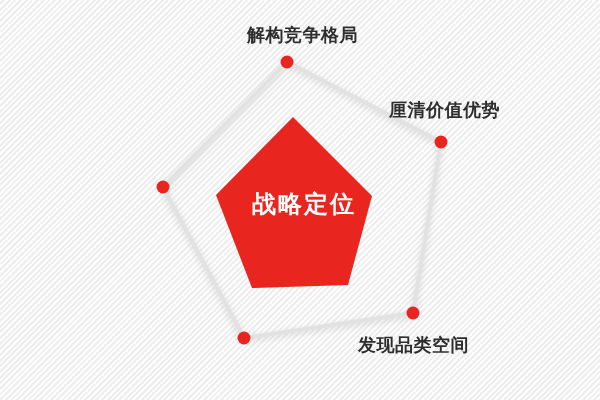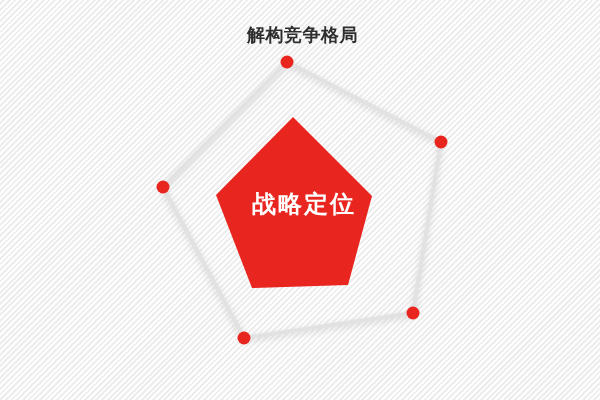--- a/index.html
+++ b/index.html
@@ -82,19 +82,21 @@
 
     <circle cx="287" cy="62" r="6.5" fill="#e8261f"></circle>
     <circle cx="441" cy="142" r="6.5" fill="#e8261f"></circle>
     <circle cx="413" cy="313" r="6.5" fill="#e8261f"></circle>
     <circle cx="244" cy="338" r="6.5" fill="#e8261f"></circle>
     <circle cx="163" cy="187" r="6.5" fill="#e8261f"></circle>
   </svg>
 
   <div class="node-label" id="label-top">解构竞争格局</div>
 
+  <div class="node-label" id="label-upper-right">厘清价值优势</div>
 
+  <div class="node-label" id="label-lower-right">发现品类空间</div>
 
 
 
   <div id="center-label">战略定位</div>
 
 </div>
 
 </body></html>

